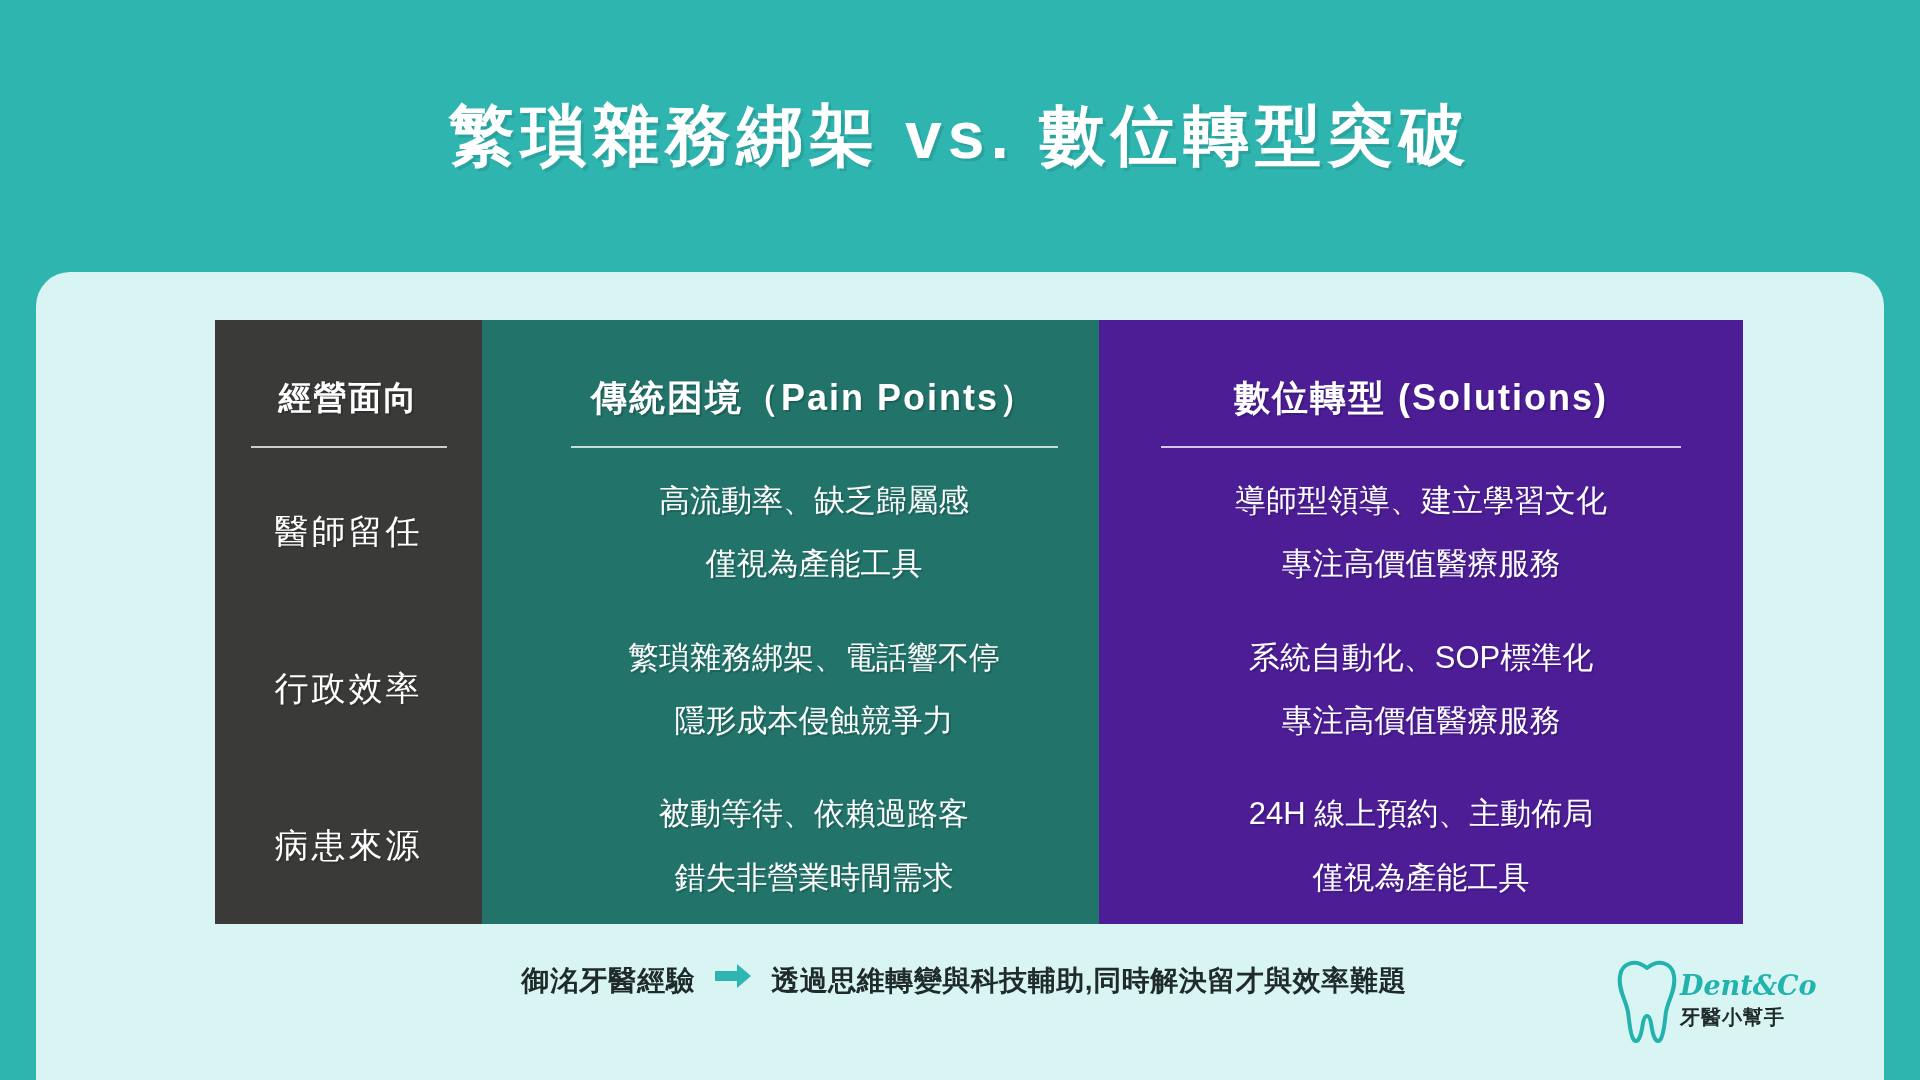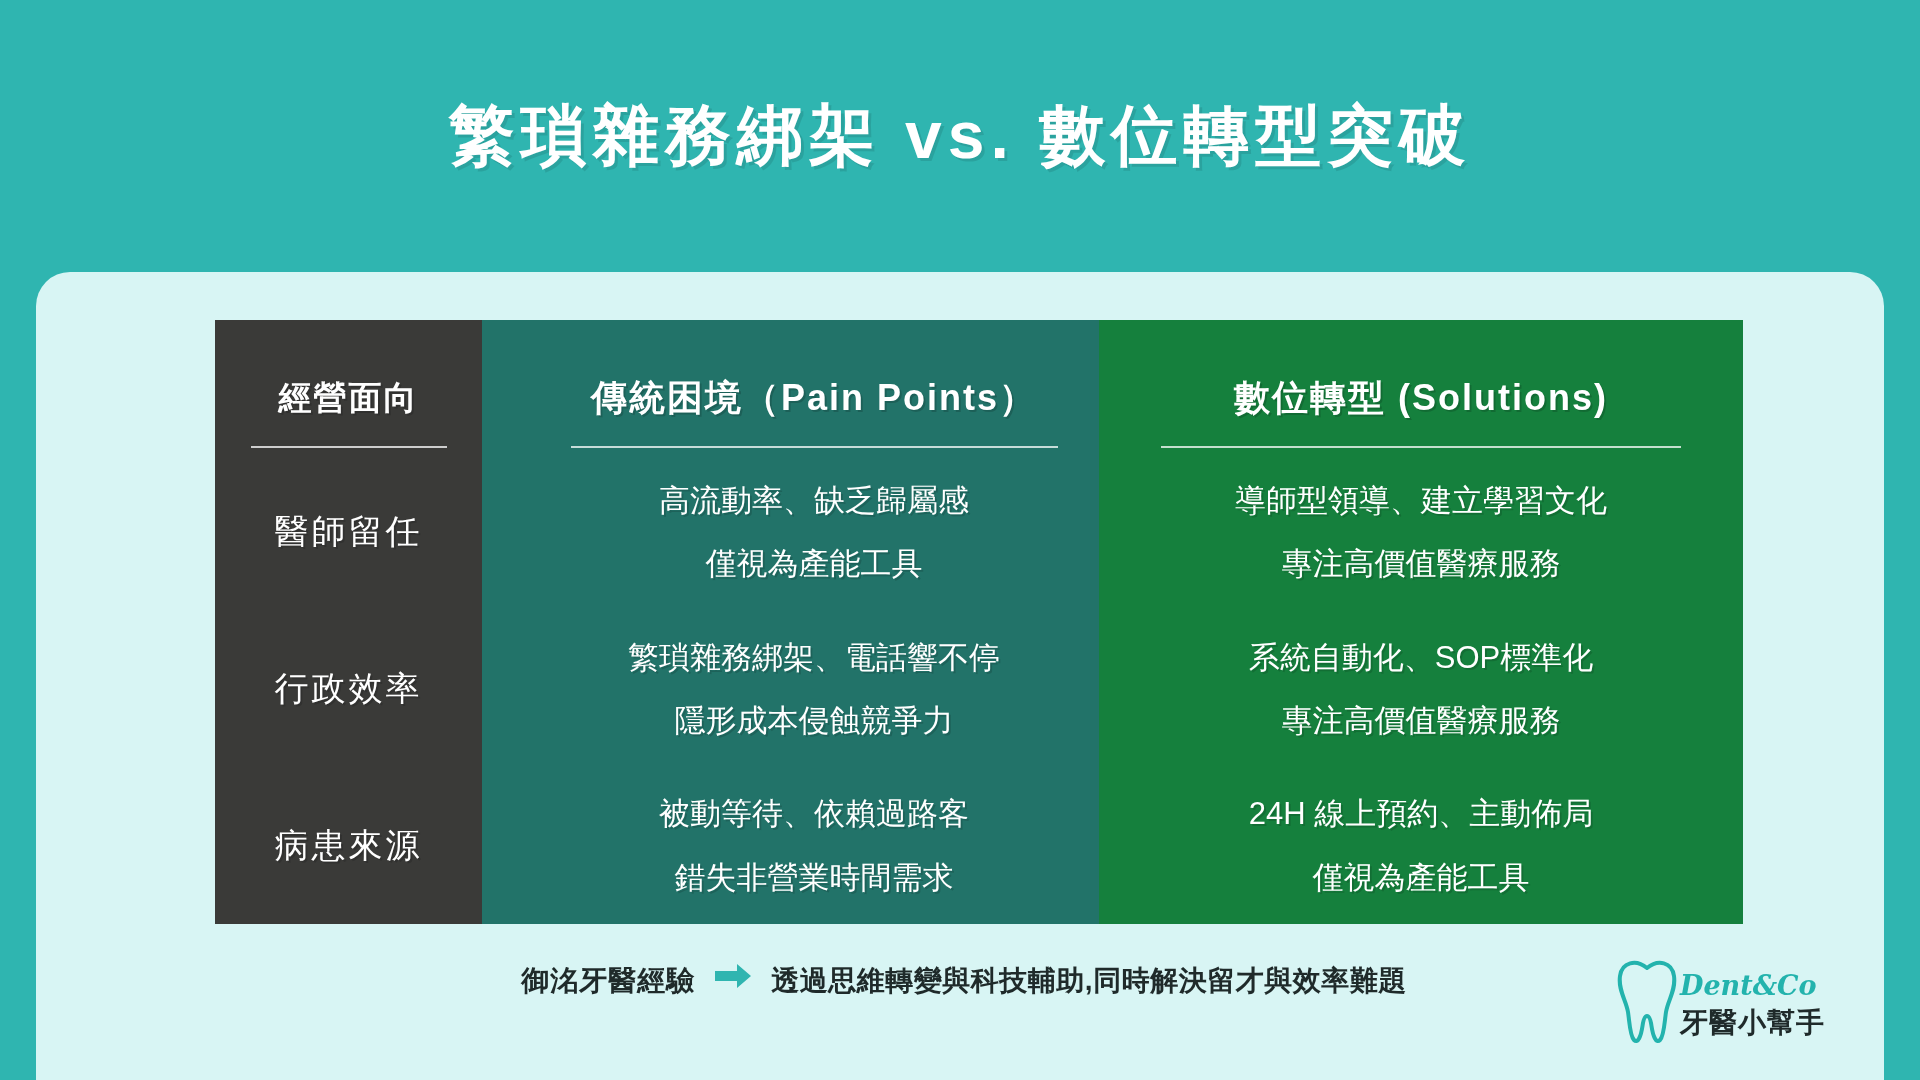--- a/index.html
+++ b/index.html
@@ -54,21 +54,21 @@
     overflow: hidden;
     margin-left: 15px;
   }
   .col {
     display: flex;
     flex-direction: column;
     padding-top: 30px;
   }
   .col-aspect { width: 267px; background: #3A3A38; }
   .col-pain   { width: 617px; background: #227369; padding-left: 47px; }
-  .col-sol    { width: 644px; background: #15803d; }
+  .col-sol    { width: 644px; background: #4c1d95; }
 
   .col-head {
     height: 96px;
     display: flex;
     align-items: center;
     justify-content: center;
     color: #FFFFFF;
     font-weight: bold;
     text-shadow: 2px 2px 0 rgba(0,0,0,0.16);
     letter-spacing: 2px;
@@ -151,21 +151,21 @@
     font-family: "DejaVu Serif", serif;
     font-style: italic;
     font-size: 27px;
     font-weight: bold;
     white-space: nowrap;
   }
   .logo-cn {
     position: absolute;
     left: 64px; top: 44px;
     color: #1F2A2A;
-    font-size: 28px;
+    font-size: 20px;
     font-weight: bold;
     letter-spacing: 1px;
     white-space: nowrap;
   }
 </style>
 </head>
 <body>
 
 <div class="title-band">
   <div class="page-title">繁瑣雜務綁架 vs. 數位轉型突破</div>

